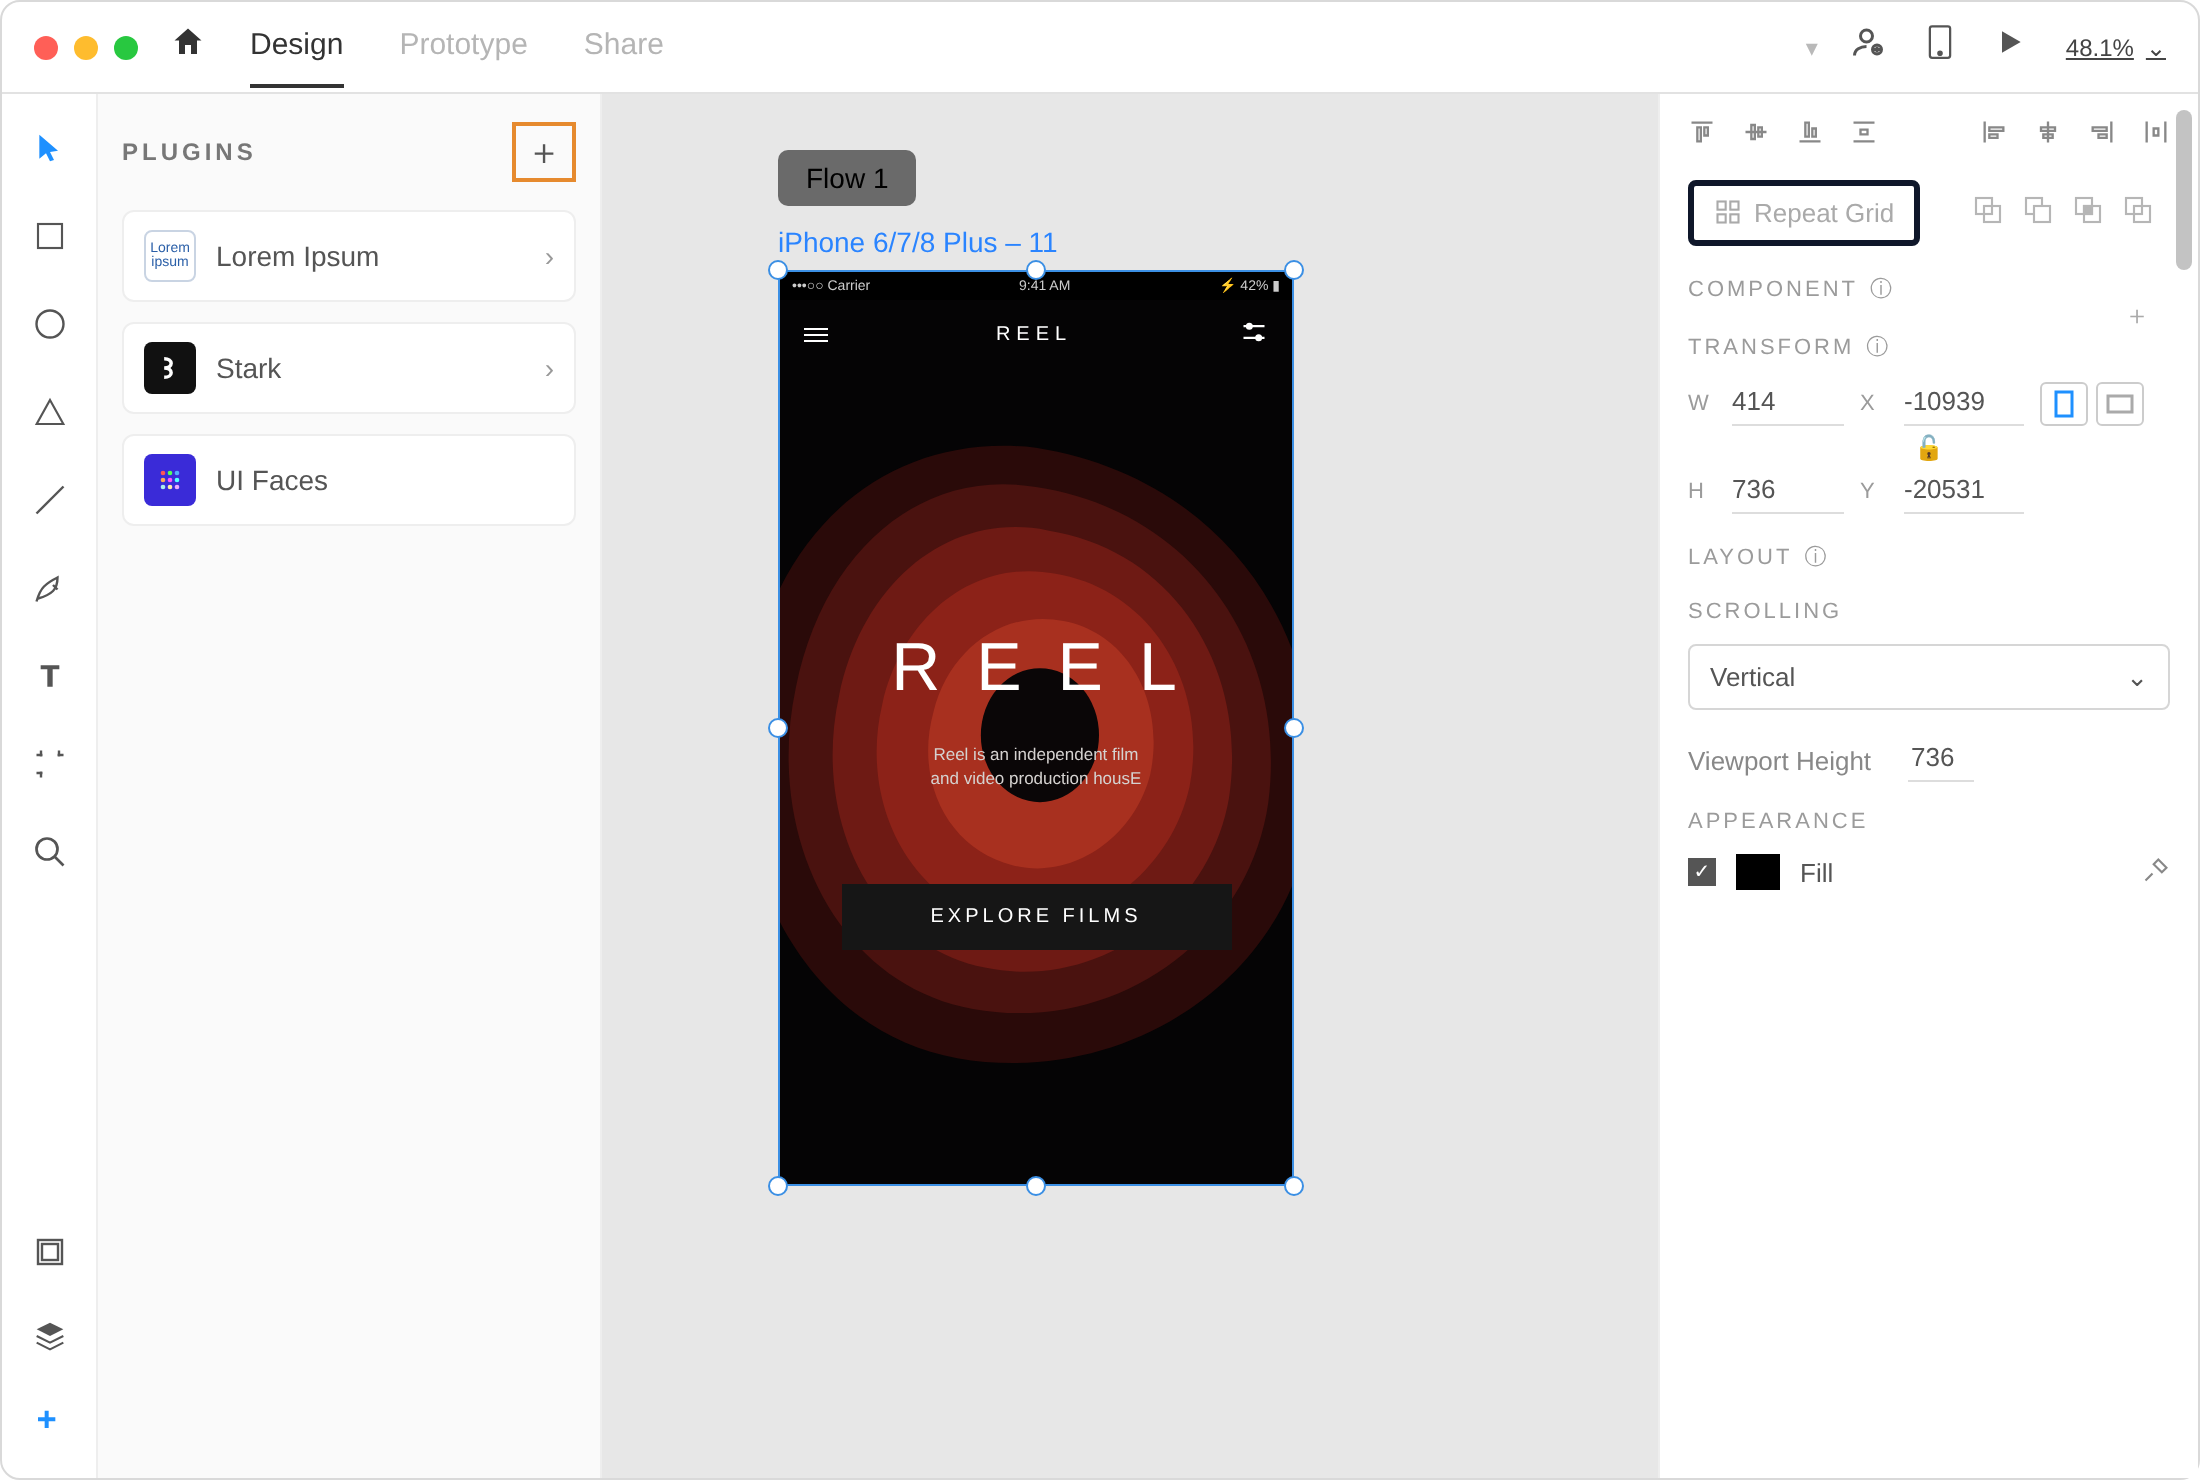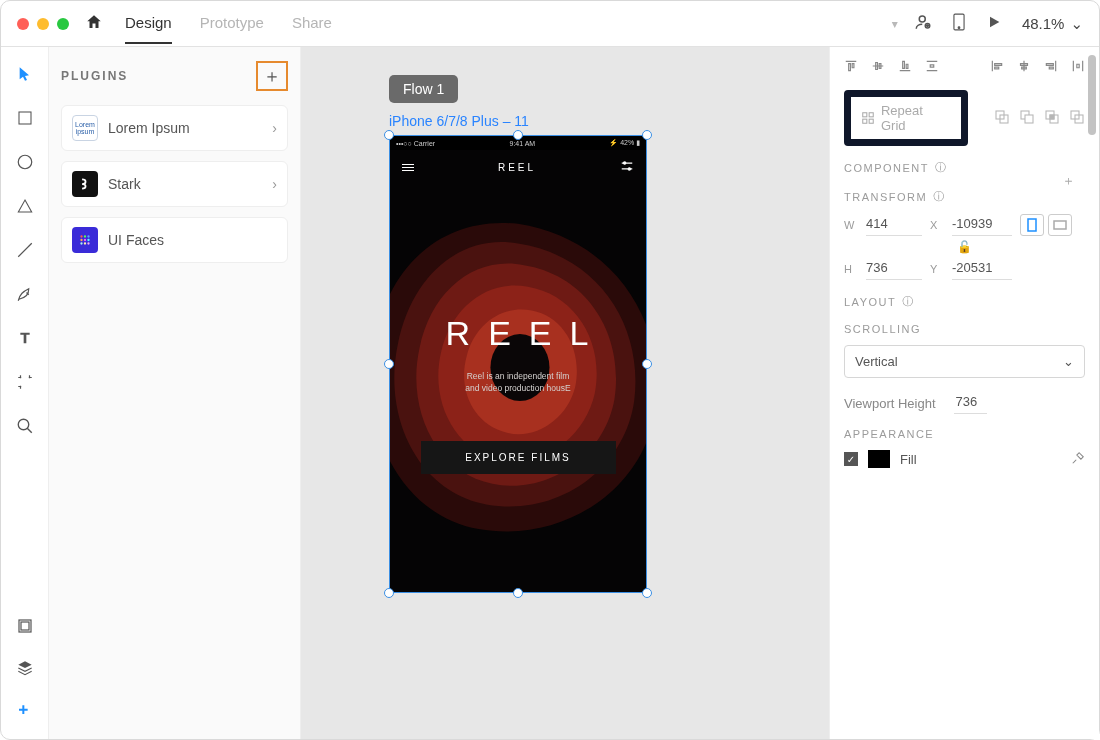--- a/index.html
+++ b/index.html
@@ -11,21 +11,21 @@
   .traffic { display:flex; gap:8px; }
   .tl { width:12px; height:12px; border-radius:50%; }
   .tl.close{background:#ff5f57;} .tl.min{background:#febc2e;} .tl.max{background:#28c840;}
   .home-icon{color:#333;}
   .tabs { display:flex; gap:28px; margin-left:6px; font-size:15px; }
   .tab { color:#b5b5b5; cursor:pointer; padding:11px 0; }
   .tab.active { color:#333; border-bottom:2px solid #333; }
   .top-spacer { flex:1; }
   .chev { color:#b9b9b9; font-size:12px; }
   .top-right { display:flex; align-items:center; gap:20px; color:#555; }
-  .zoom { display:flex; align-items:center; gap:6px; font-size:15px; color:#444; }
+  .zoom { display:flex; align-items:center; gap:6px; font-size:12px; color:#444;text-decoration:underline; }
 
   
   .cols { flex:1; display:flex; overflow:hidden; }
 
   
   .rail { width:48px; border-right:1px solid #eee; display:flex; flex-direction:column; align-items:center; padding-top:16px; gap:22px; color:#555; }
   .rail .tool { width:22px; height:22px; display:flex; align-items:center; justify-content:center; cursor:pointer; }
   .rail .tool svg { display:block; }
   .rail-spacer { flex:1; }
   .rail-bottom { display:flex; flex-direction:column; align-items:center; gap:20px; padding-bottom:18px; color:#555; }
@@ -35,40 +35,40 @@
   .plugins { width:252px; border-right:1px solid #eee; padding:14px 12px; background:#fafafa; }
   .plugins-head { display:flex; align-items:center; justify-content:space-between; margin-bottom:14px; }
   .plugins-head h4 { font-size:12px; letter-spacing:2px; color:#777; font-weight:700; }
   .addbtn { width:32px; height:30px; border:2px solid #e68a2e; color:#555; display:flex; align-items:center; justify-content:center; font-size:18px; cursor:pointer; }
   .plugitem { background:#fff; border:1px solid #eee; border-radius:6px; padding:9px 10px; display:flex; align-items:center; gap:10px; margin-bottom:10px; cursor:pointer; font-size:14px; color:#555; }
   .plugitem .picon { width:26px; height:26px; border-radius:4px; display:flex; align-items:center; justify-content:center; font-size:12px; color:#fff; flex:none; }
   .plugitem .arrow { margin-left:auto; color:#999; font-size:14px; }
 
   
   .canvas { flex:1; background:#e7e7e7; position:relative; overflow:hidden; }
-  .flowtag { position:absolute; left:88px; top:28px; background:#6a6a6a; color:#ffffff; padding:6px 14px; border-radius:5px; font-size:14px; }
+  .flowtag { position:absolute; left:88px; top:28px; background:#6a6a6a; color:#000000; padding:6px 14px; border-radius:5px; font-size:14px; }
   .artlabel { position:absolute; left:88px; top:66px; color:#2a84ff; font-size:14px; cursor:pointer; }
   .artboard { position:absolute; left:88px; top:88px; width:258px; height:458px; background:#050405; border:1px solid #3b8fe4; }
   .selhandles .h { position:absolute; width:10px; height:10px; background:#fff; border:1px solid #3b8fe4; border-radius:50%; }
   .statusbar { height:14px; background:#000; display:flex; align-items:center; justify-content:space-between; padding:0 6px; font-size:7px; color:#ccc; }
   .phone { position:relative; width:100%; height:calc(100% - 14px); color:#fff; display:flex; flex-direction:column; align-items:center; overflow:hidden; }
   .paintbg { position:absolute; inset:0; }
   .phoneheader { width:100%; display:flex; align-items:center; justify-content:space-between; padding:10px 12px; font-size:10px; letter-spacing:3px; position:relative; z-index:2;}
   .burger { display:flex; flex-direction:column; gap:2px;} .burger span{width:12px;height:1px;background:#fff;}
   .bigtitle { position:relative; z-index:2; margin-top:130px; font-size:34px; letter-spacing:18px; font-weight:400; padding-left:16px;}
   .subtitle { position:relative; z-index:2; margin-top:18px; font-size:8.5px; color:#d5d2d0; text-align:center; line-height:1.4; }
   .explore { position:relative; z-index:2; margin-top:46px; width:195px; padding:11px 0; background:#161616; color:#fff; font-size:10px; letter-spacing:2px; text-align:center; cursor:pointer; }
 
   
   .inspector { width:270px; border-left:1px solid #eee; background:#fff; overflow:hidden; position:relative; padding:12px 14px; font-size:13px; color:#555; }
   .scrollbar { position:absolute; right:3px; top:8px; width:8px; height:80px; background:#c3c3c3; border-radius:4px; }
   .alignrow { display:flex; gap:13px; color:#888; margin-bottom:14px; justify-content:space-between;}
   .alignrow .grp { display:flex; gap:13px; }
   .repeat { display:flex; align-items:center; gap:26px; margin-bottom:10px; }
-  .repeat .btn { border:7px solid #0f172a; border-radius:4px; padding:6px 10px; display:flex; align-items:center; gap:6px; color:#aaa; font-size:13px;}
+  .repeat .btn { border:3px solid #0f172a; border-radius:4px; padding:6px 10px; display:flex; gap:6px; color:#aaa; font-size:13px;}
   .boolops { display:flex; gap:9px; color:#b6b6b6; }
   .sect { margin-top:14px; }
   .sect h5 { font-size:11px; letter-spacing:1.5px; color:#9b9b9b; font-weight:500; display:flex; align-items:center; gap:6px; }
   .transform { display:grid; grid-template-columns: 14px 56px 14px 60px 1fr; gap:8px 8px; align-items:center; margin-top:10px; font-size:13px; }
   .transform .lab{font-size:11px; color:#9b9b9b;}
   .transform .val{ border-bottom:1px solid #ddd; padding:2px 0 4px; }
   .orient { display:flex; gap:4px; }
   .orient .ob{ width:24px; height:22px; border:1px solid #ccc; display:flex; align-items:center; justify-content:center; color:#1e90ff; border-radius:3px; font-size:12px;}
   .orient .ob.muted{ color:#aaa; }
   .lock { grid-column:1 / -1; text-align:center; color:#bbb; font-size:12px; margin-top:-4px; margin-bottom:-4px;}

